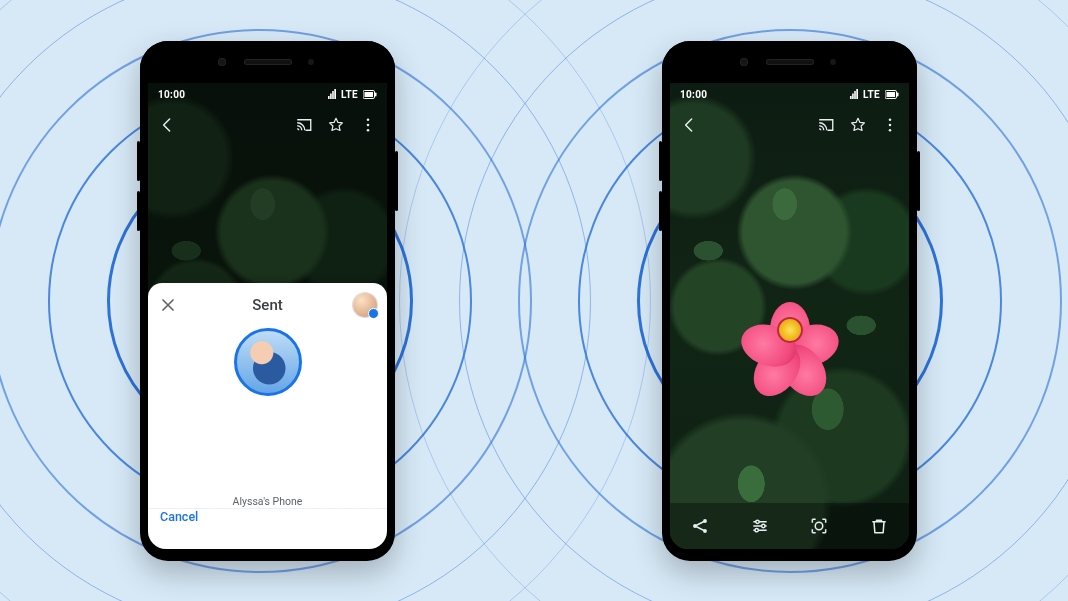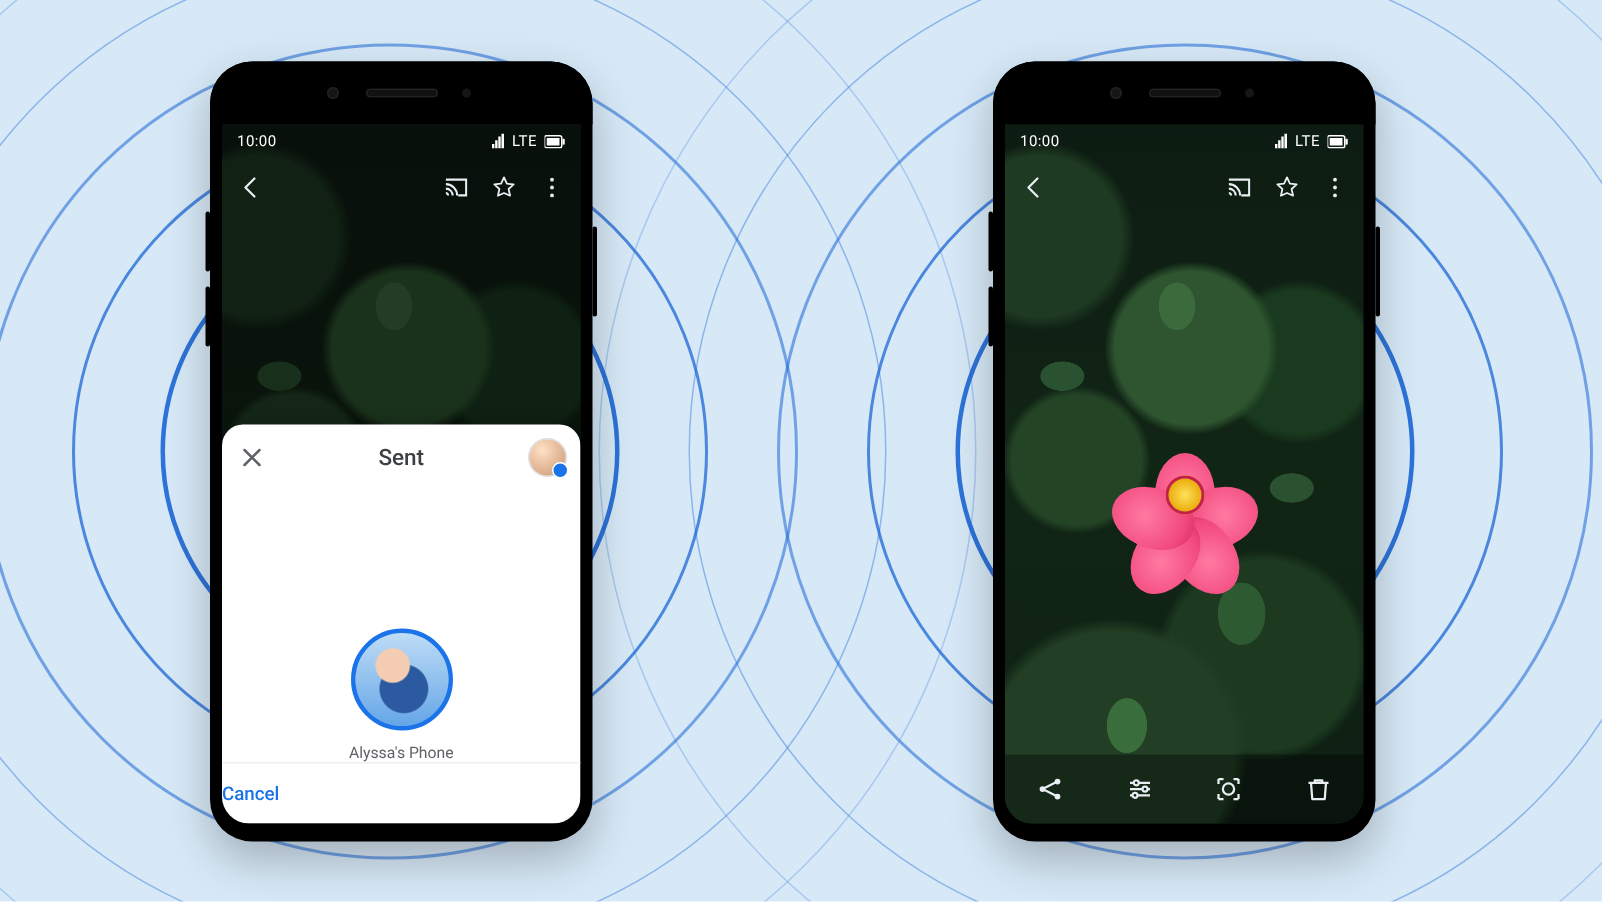--- a/index.html
+++ b/index.html
@@ -45,47 +45,47 @@
   .dim{position:absolute;inset:0;background:rgba(0,0,0,.42)}
   .flower{position:absolute;left:50%;top:53%;transform:translate(-50%,-50%)}
   .petal{position:absolute;width:40px;height:56px;background:radial-gradient(circle at 50% 40%,#ff7aa2,#f1487d 70%,#d22e63);border-radius:50% 50% 48% 48%;left:-20px;top:-28px;transform-origin:50% 90%}
   .flower .p1{transform:rotate(0deg)}
   .flower .p2{transform:rotate(72deg)}
   .flower .p3{transform:rotate(144deg)}
   .flower .p4{transform:rotate(216deg)}
   .flower .p5{transform:rotate(288deg)}
   .flower .center{position:absolute;left:-13px;top:-13px;width:26px;height:26px;border-radius:50%;background:radial-gradient(circle,#ffe15a,#e6a400 70%);box-shadow:0 0 0 2px #c4204f inset}
   
-  .status{position:absolute;top:0;left:0;right:0;height:22px;display:flex;align-items:center;justify-content:space-between;padding:0 10px;color:#fff;font-size:10px;font-weight:400;letter-spacing:.3px}
+  .status{position:absolute;top:0;left:0;right:0;height:22px;display:flex;align-items:center;justify-content:space-between;padding:0 10px;color:#fff;font-size:10px;font-weight:700;letter-spacing:.3px}
   .status .icons{display:flex;align-items:center;gap:5px}
   .status svg{display:block}
   
   .appbar{position:absolute;top:24px;left:0;right:0;height:36px;display:flex;align-items:center;justify-content:space-between;padding:0 10px;color:#e9eef2}
   .appbar .r{display:flex;align-items:center;gap:14px}
   .abicon{width:18px;height:18px}
   
   .bottombar{position:absolute;bottom:0;left:0;right:0;height:46px;background:rgba(0,0,0,.35);display:flex;align-items:center;justify-content:space-around;color:#e9eef2}
   .bottombar .abicon{width:20px;height:20px}
   
   .sheet{position:absolute;left:0;right:0;bottom:0;height:266px;background:#fff;border-radius:14px 14px 0 0;display:flex;flex-direction:column;color:#202124;box-shadow:0 -2px 10px rgba(0,0,0,.12)}
   .sheet-head{position:relative;height:44px;display:flex;align-items:center;justify-content:center;border-bottom:1px solid rgba(0,0,0,0)}
   .sheet-title{font-size:15px;font-weight:500;color:#3c4043}
   .sheet-close{position:absolute;left:10px;top:12px;width:20px;height:20px;color:#5f6368}
   .sheet-ava{position:absolute;right:10px;top:10px;width:24px;height:24px;border-radius:50%;background:radial-gradient(circle at 35% 30%,#ffe0c4,#c99671);box-shadow:0 0 0 1px #dadce0}
   .sheet-ava:after{content:"";position:absolute;right:-2px;bottom:-2px;width:9px;height:9px;border-radius:50%;background:#1a73e8;border:1.5px solid #fff}
   .sheet-sub{display:flex;align-items:center;justify-content:center;gap:6px;font-size:10px;color:#5f6368;margin-top:-2px}
   .sheet-sub .th{width:14px;height:14px;border-radius:3px;background:radial-gradient(circle at 60% 55%,#f1487d 0 25%,#1d3a21 28% 100%)}
-  .contact{flex:1;display:flex;flex-direction:column;align-items:center;justify-content:flex-end;gap:8px}
+  .contact{flex:1;display:flex;flex-direction:column;align-items:center;justify-content:space-between;gap:8px}
   .contact .cava{width:62px;height:62px;border-radius:50%;background:
      radial-gradient(circle at 40% 35%,#f4cdb2 0 20%,transparent 22%),
      radial-gradient(circle at 52% 60%,#2c5aa0 0 32%,transparent 34%),
      linear-gradient(180deg,#bedcf6,#65a6e7);
      border:3px solid #1a73e8}
   .contact .cname{font-size:10.5px;color:#5f6368}
-  .sheet-foot{height:40px;display:flex;align-items:center;padding:0 0;border-top:1px solid #eef0f2}
+  .sheet-foot{height:40px;display:flex;align-items:flex-start;padding:0 12px;border-top:1px solid #eef0f2}
   .sheet-cancel{color:#1a73e8;font-size:12.5px;font-weight:500}
 </style>
 </head>
 <body>
 
 <div class="stage">
 
   <div class="rings left">
     <div class="ring r1"></div>
       <div class="ring r2"></div>

